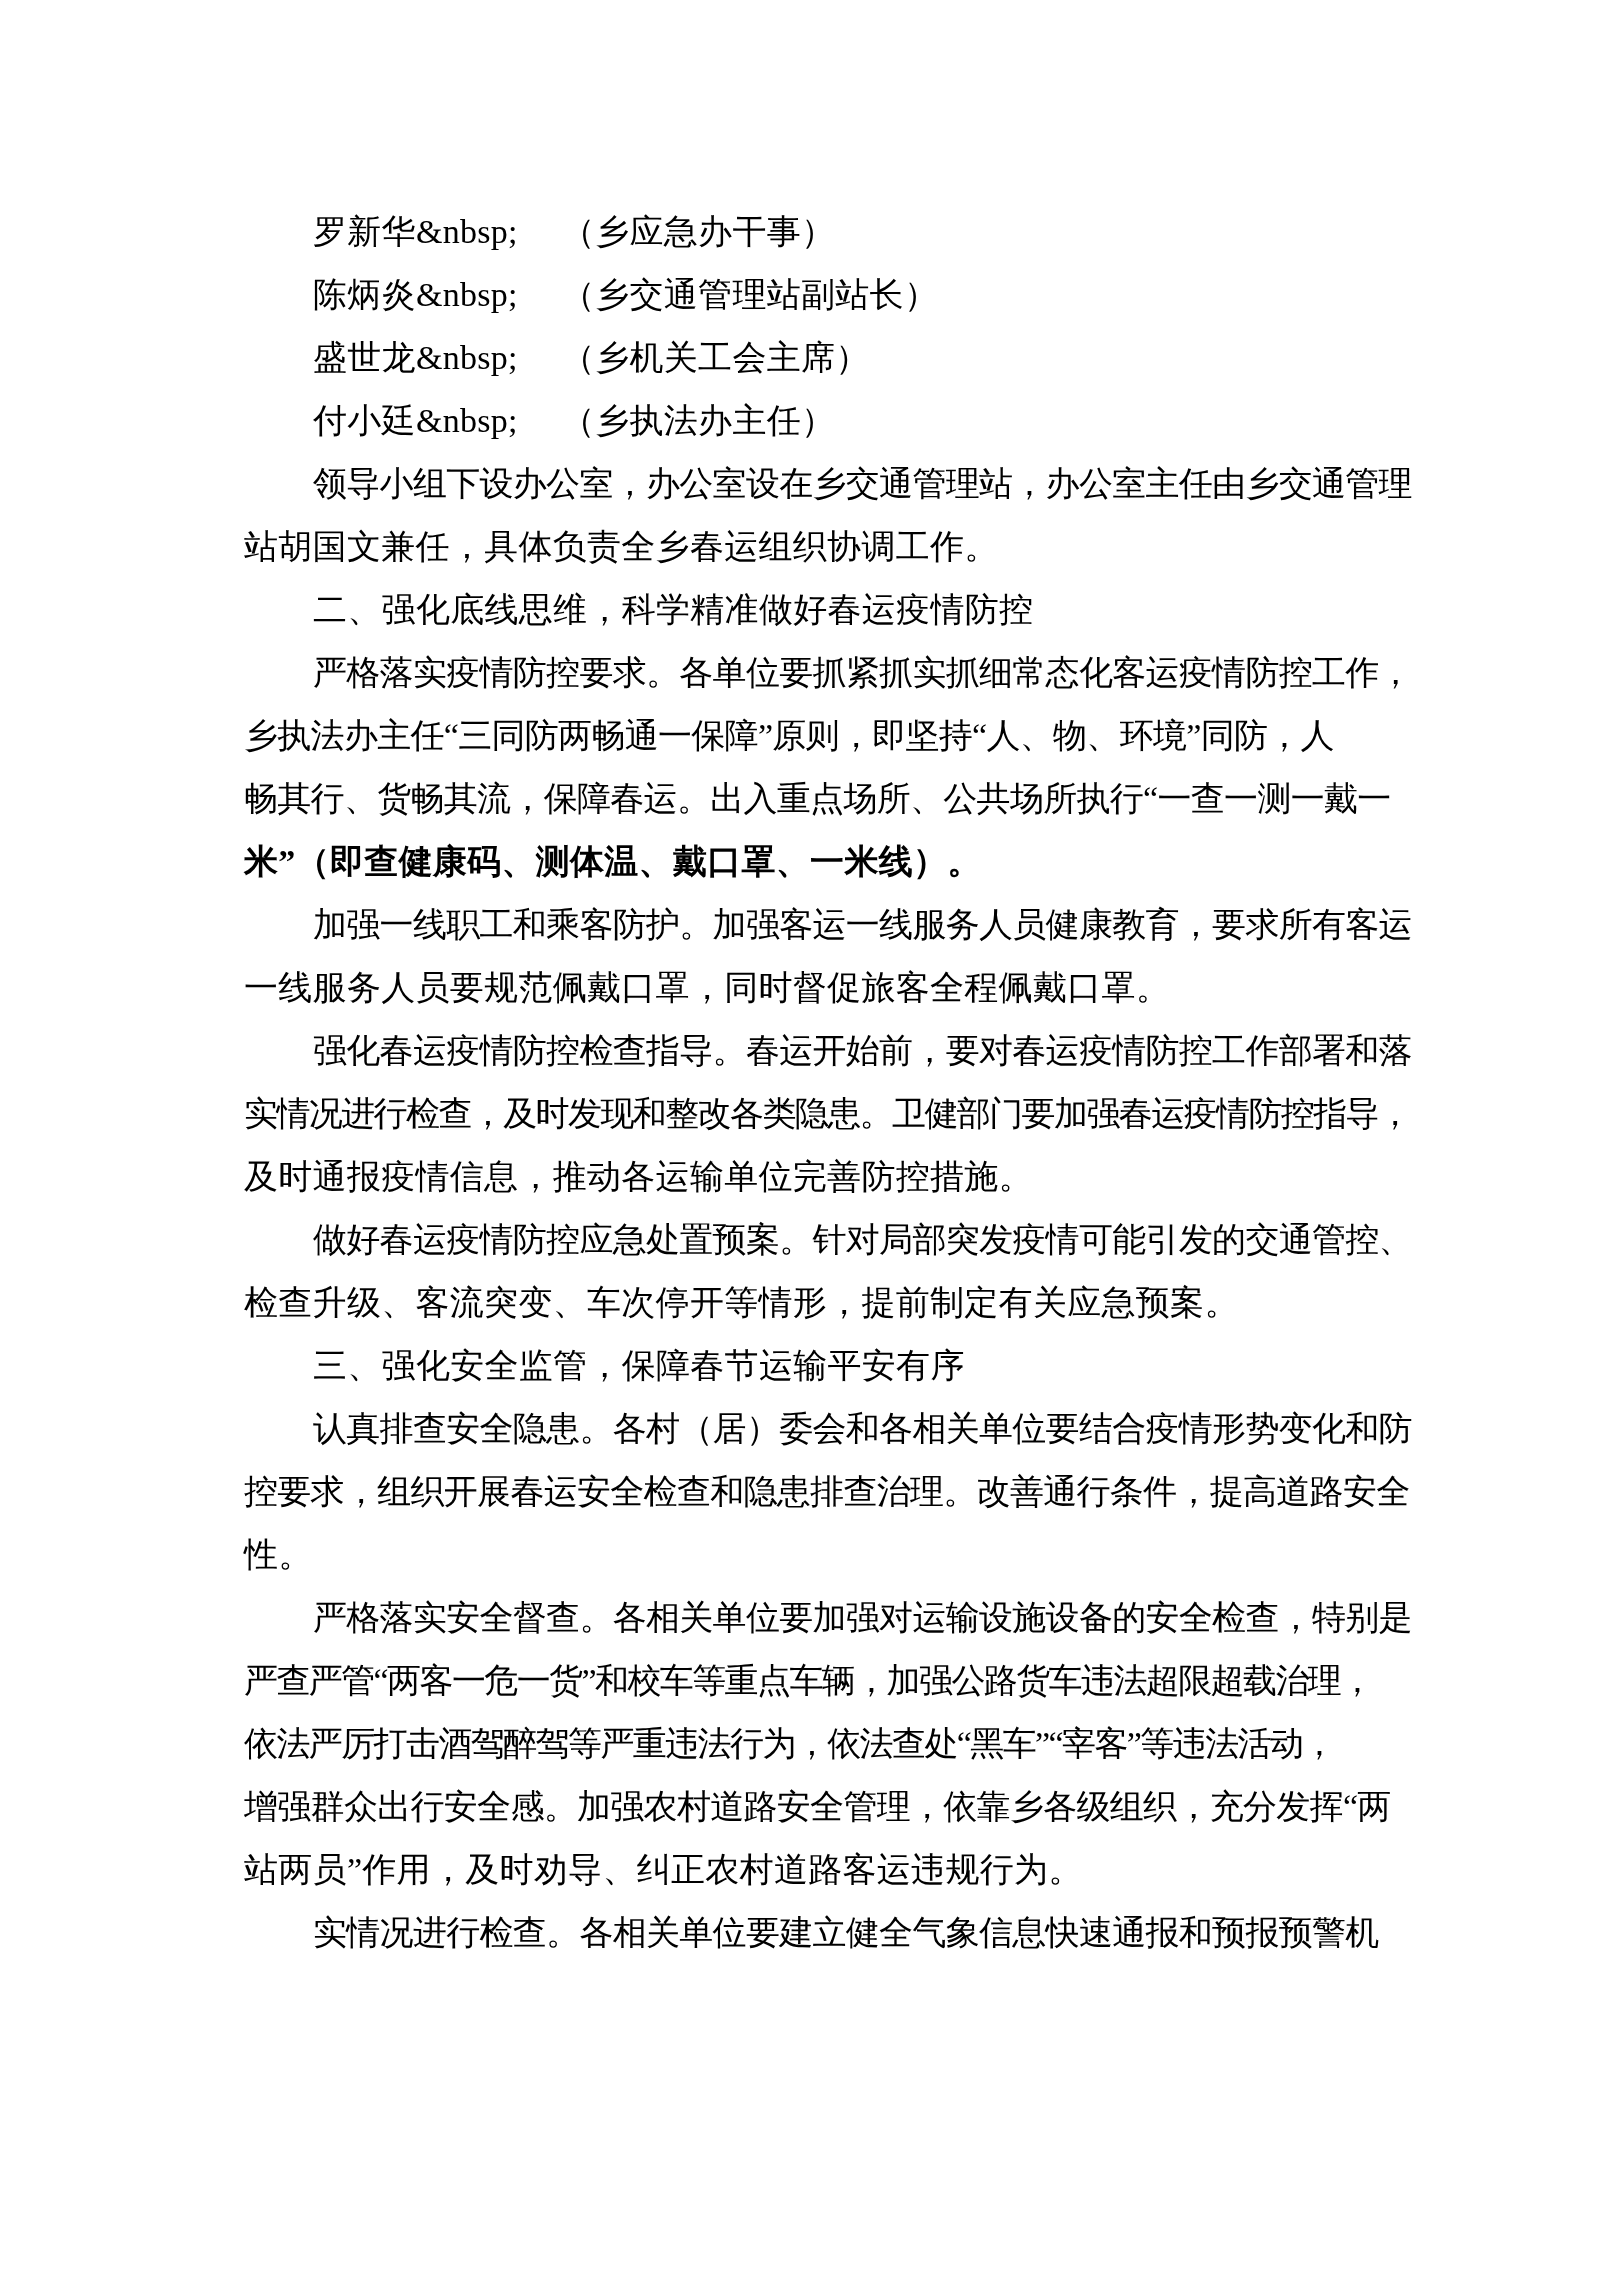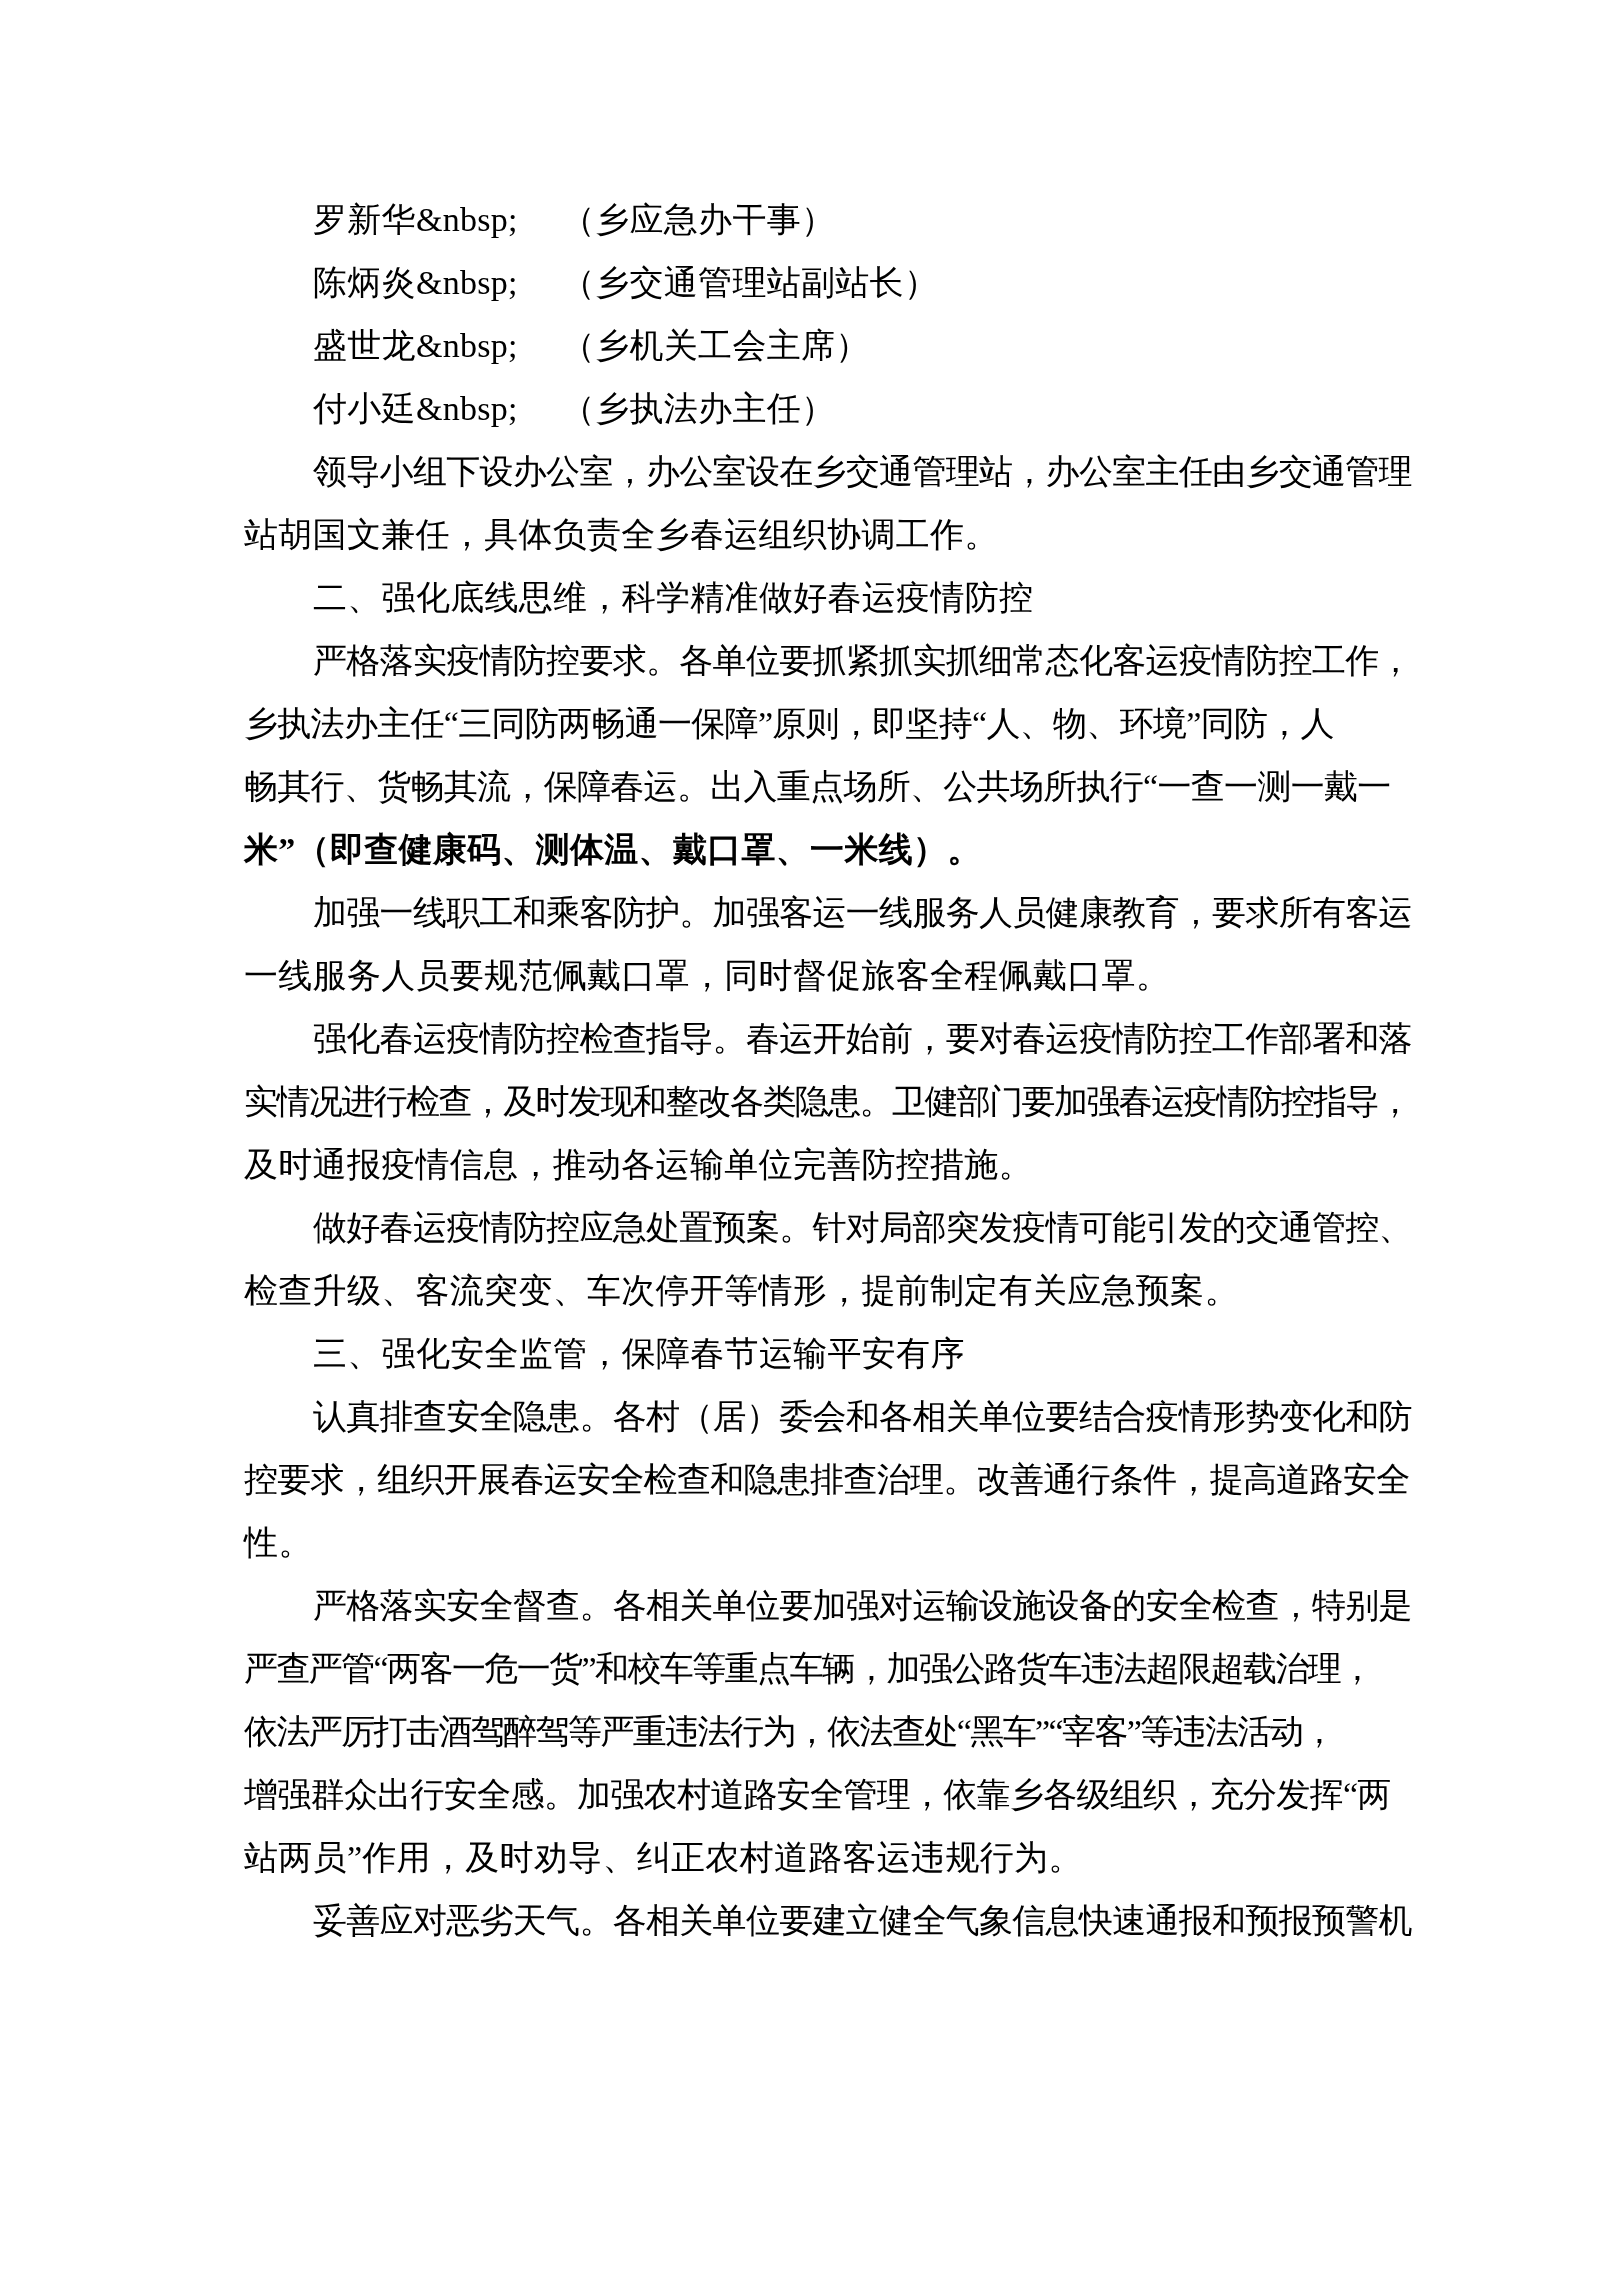--- a/index.html
+++ b/index.html
@@ -9,21 +9,21 @@
   .page {
     position: relative;
     width: 1623px;
     height: 2295px;
     overflow: hidden;
     font-family: "Liberation Serif", "DejaVu Serif", serif;
   }
   .text-block {
     position: absolute;
     left: 244px;
-    top: 188px;
+    top: 200px;
     width: 1168px;
   }
   .line {
     height: 63px;
     line-height: 63px;
     font-size: 34px;
     white-space: nowrap;
     letter-spacing: 0.3px;
   }
   .line.indent {
@@ -55,16 +55,16 @@
       <div class="line" style="letter-spacing: 0.3px;">检查升级、客流突变、车次停开等情形，提前制定有关应急预案。</div>
       <div class="line indent" style="letter-spacing: 0.3px;">三、强化安全监管，保障春节运输平安有序</div>
       <div class="line indent" style="letter-spacing: -0.7px;">认真排查安全隐患。各村（居）委会和各相关单位要结合疫情形势变化和防</div>
       <div class="line" style="letter-spacing: -0.7px;">控要求，组织开展春运安全检查和隐患排查治理。改善通行条件，提高道路安全</div>
       <div class="line" style="letter-spacing: 0.3px;">性。</div>
       <div class="line indent" style="letter-spacing: -0.7px;">严格落实安全督查。各相关单位要加强对运输设施设备的安全检查，特别是</div>
       <div class="line" style="letter-spacing: -1.6px;">严查严管“两客一危一货”和校车等重点车辆，加强公路货车违法超限超载治理，</div>
       <div class="line" style="letter-spacing: -1.6px;">依法严厉打击酒驾醉驾等严重违法行为，依法查处“黑车”“宰客”等违法活动，</div>
       <div class="line" style="letter-spacing: -0.7px;">增强群众出行安全感。加强农村道路安全管理，依靠乡各级组织，充分发挥“两</div>
       <div class="line" style="letter-spacing: 0.3px;">站两员”作用，及时劝导、纠正农村道路客运违规行为。</div>
-      <div class="line indent" style="letter-spacing: -0.7px;">妥善应对恶劣天气。各相关单位要建立健全气象信息快速通报和预报预警机</div>
+      <div class="line indent" style="letter-spacing: -0.7px;">实情况进行检查。各相关单位要建立健全气象信息快速通报和预报预警机</div>
     </div>
 </div>
 
 
 </body></html>

